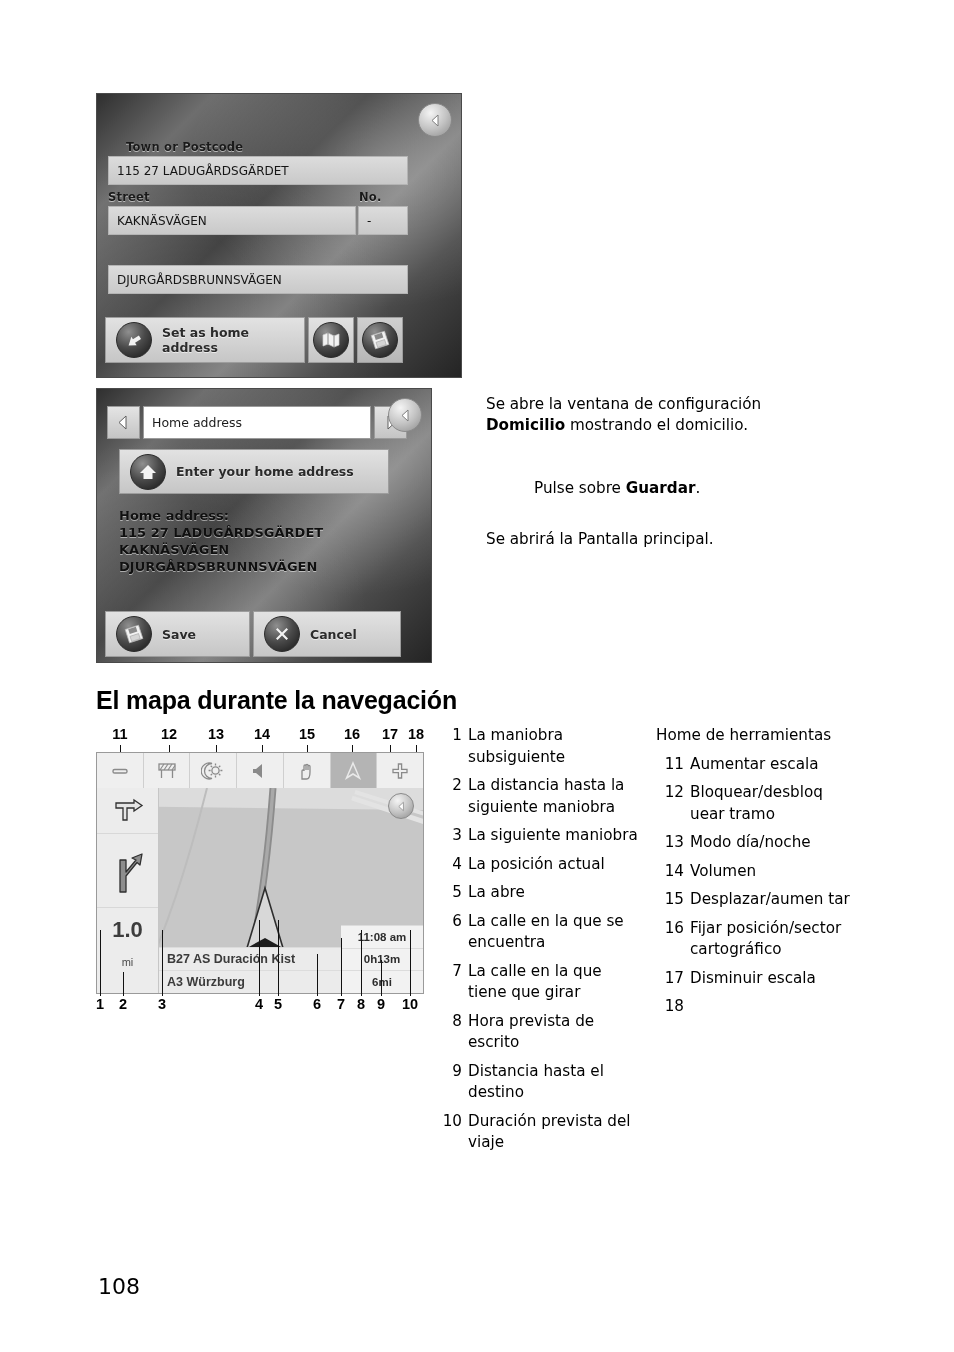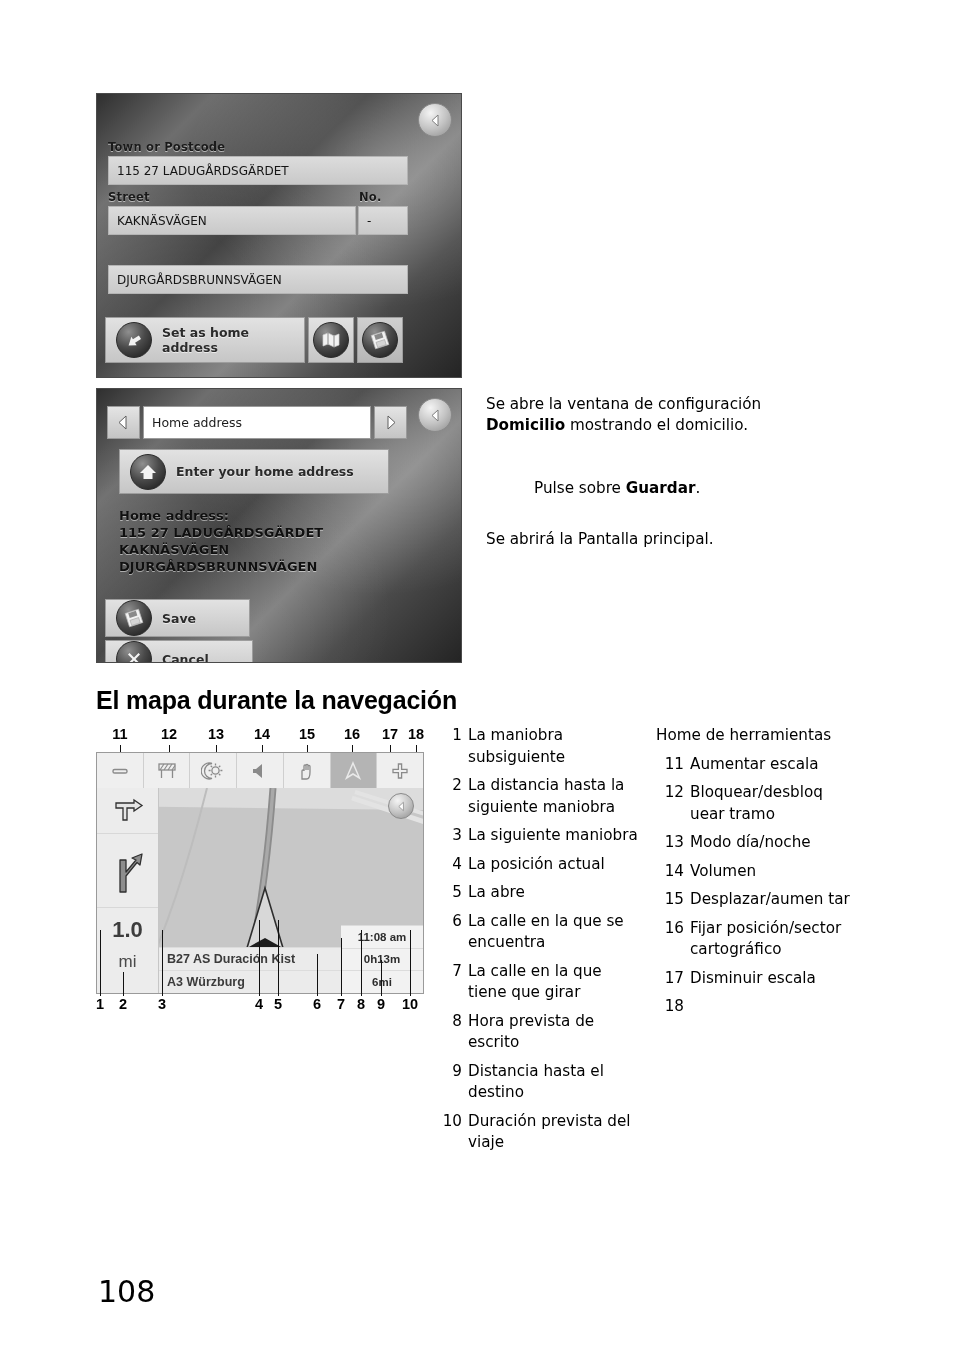--- a/index.html
+++ b/index.html
@@ -108,21 +108,21 @@
   .sidepanel{
     position:absolute; left:0; top:35px; width:62px; bottom:0;
     background:#ececec; border-right:1px solid #c6c6c6;
     display:flex; flex-direction:column;
   }
   .sp-cell{ border-bottom:1px solid #d8d8d8; display:flex;align-items:center;justify-content:center; }
   .sp1{height:46px;} .sp2{height:74px;}
   .sp-dist{ height:44px; display:flex;align-items:center;justify-content:center;
             font-family:"Liberation Sans",sans-serif; font-weight:bold; font-size:22px; color:#3d3d3d;}
   .sp-unit{ height:20px; display:flex;align-items:center;justify-content:center;
-            font-family:"Liberation Sans",sans-serif; font-size:17px; color:#4a4a4a;}
+            font-family:"Liberation Sans",sans-serif; font-size:11px; color:#4a4a4a;}
   .streetbar{
     position:absolute; left:62px; right:82px; bottom:0; height:46px;
     background:#ebebeb; font-family:"Liberation Sans",sans-serif;
     font-weight:bold; font-size:12.5px; color:#3b3b3b;
   }
   .streetbar div{ height:23px; display:flex;align-items:center; padding-left:8px; border-top:1px solid #dcdcdc;}
   .infobar{
     position:absolute; right:0; bottom:0; width:82px; height:68px;
     background:#f2f2f2; font-family:"Liberation Sans",sans-serif;
     font-weight:bold; font-size:11.5px; color:#2d2d2d;
@@ -133,37 +133,37 @@
   .ticks{ position:absolute; }
   .tick{ position:absolute; width:1px; background:#111; }
   .tlab{
     position:absolute; font-family:"Liberation Sans",sans-serif;
     font-weight:bold; font-size:14.5px; color:#000;
     transform:translateX(-50%); white-space:nowrap;
   }
 
   .pageno{
     position:absolute; left:98px; top:1274px;
-    font-family:"DejaVu Sans", sans-serif; font-size:30px; color:#000;
+    font-family:"DejaVu Sans", sans-serif; font-size:22px; color:#000;
   }
 </style>
 </head>
 <body>
 
 <div class="page">
 
   <div class="shot" style="left:96px; top:93px; width:366px; height:285px;">
 
     <div class="backorb" style="right:9px; top:9px;">
       <svg width="17" height="17" viewBox="0 0 17 17" aria-hidden="true">
         <path d="M11 3 L5 8.5 L11 14 Z" fill="#ffffff" stroke="#7e7e7e" stroke-width="1"></path>
       </svg>
     </div>
 
-    <div class="fld-label" style="position:absolute;left:11px;top:46px;">Town or Postcode</div>
+    <div class="fld-label" style="position:absolute;left:29px;top:46px;">Town or Postcode</div>
     <div class="fld-box" style="left:11px;top:62px;width:300px;height:29px;position:absolute;">115 27 LADUGÅRDSGÄRDET</div>
 
     <div class="fld-label" style="position:absolute;left:11px;top:96px;">Street</div>
     <div class="fld-label" style="position:absolute;left:262px;top:96px;">No.</div>
     <div class="fld-box" style="left:11px;top:112px;width:248px;height:29px;position:absolute;">KAKNÄSVÄGEN</div>
     <div class="fld-box" style="left:261px;top:112px;width:50px;height:29px;position:absolute;">-</div>
 
     <div class="fld-label" style="position:absolute;left:11px;top:155px;margin-top:30px;">Intersection</div>
     <div class="fld-box" style="left:11px;top:171px;width:300px;height:29px;position:absolute;">DJURGÅRDSBRUNNSVÄGEN</div>
 
@@ -192,21 +192,21 @@
               <rect x="6" y="3.6" width="8" height="5" fill="#8a8a8a"></rect>
               <rect x="5.5" y="11" width="9" height="5.4" fill="#d5d5d5" stroke="#9a9a9a" stroke-width=".5"></rect>
             </g>
           </svg>
         </span>
       </div>
     </div>
   </div>
 
 
-  <div class="shot" style="left:96px; top:388px; width:366px; height:275px;">
+  <div class="shot" style="left:96px; top:388px; width:336px; height:275px;">
 
     <div class="backorb" style="right:9px; top:9px;">
       <svg width="17" height="17" viewBox="0 0 17 17" aria-hidden="true">
         <path d="M11 3 L5 8.5 L11 14 Z" fill="#ffffff" stroke="#7e7e7e" stroke-width="1"></path>
       </svg>
     </div>
 
     <div style="position:absolute;left:10px;top:17px;width:300px;height:33px;display:flex;">
       <div style="width:33px;height:33px;background:linear-gradient(180deg,#e4e4e4,#c4c4c4);border:1px solid #9a9a9a;display:flex;align-items:center;justify-content:center;">
         <svg width="15" height="17" viewBox="0 0 15 17" aria-hidden="true">
@@ -230,21 +230,21 @@
       <span>Enter your home address</span>
     </div>
 
     <div style="position:absolute;left:22px;top:118px;font-weight:bold;font-size:13px;line-height:17px;color:#101010;text-shadow:0 1px 0 rgba(255,255,255,.5);">
       <div>Home address:</div>
       <div>115 27 LADUGÅRDSGÄRDET</div>
       <div>KAKNÄSVÄGEN</div>
       <div>DJURGÅRDSBRUNNSVÄGEN</div>
     </div>
 
-    <div class="btn-bar" style="position:absolute;left:8px;top:210px;height:46px;flex-direction:column;">
+    <div class="btn-bar" style="position:absolute;left:8px;top:222px;height:46px;">
       <div class="dbtn" style="width:145px;">
         <span class="orb">
           <svg width="20" height="20" viewBox="0 0 20 20" aria-hidden="true">
             <g transform="rotate(-18 10 10)">
               <rect x="3" y="3" width="14" height="14" fill="#f2f2f2" stroke="#b9b9b9" stroke-width=".7"></rect>
               <rect x="6" y="3.6" width="8" height="5" fill="#8a8a8a"></rect>
               <rect x="5.5" y="11" width="9" height="5.4" fill="#d5d5d5" stroke="#9a9a9a" stroke-width=".5"></rect>
             </g>
           </svg>
         </span>

